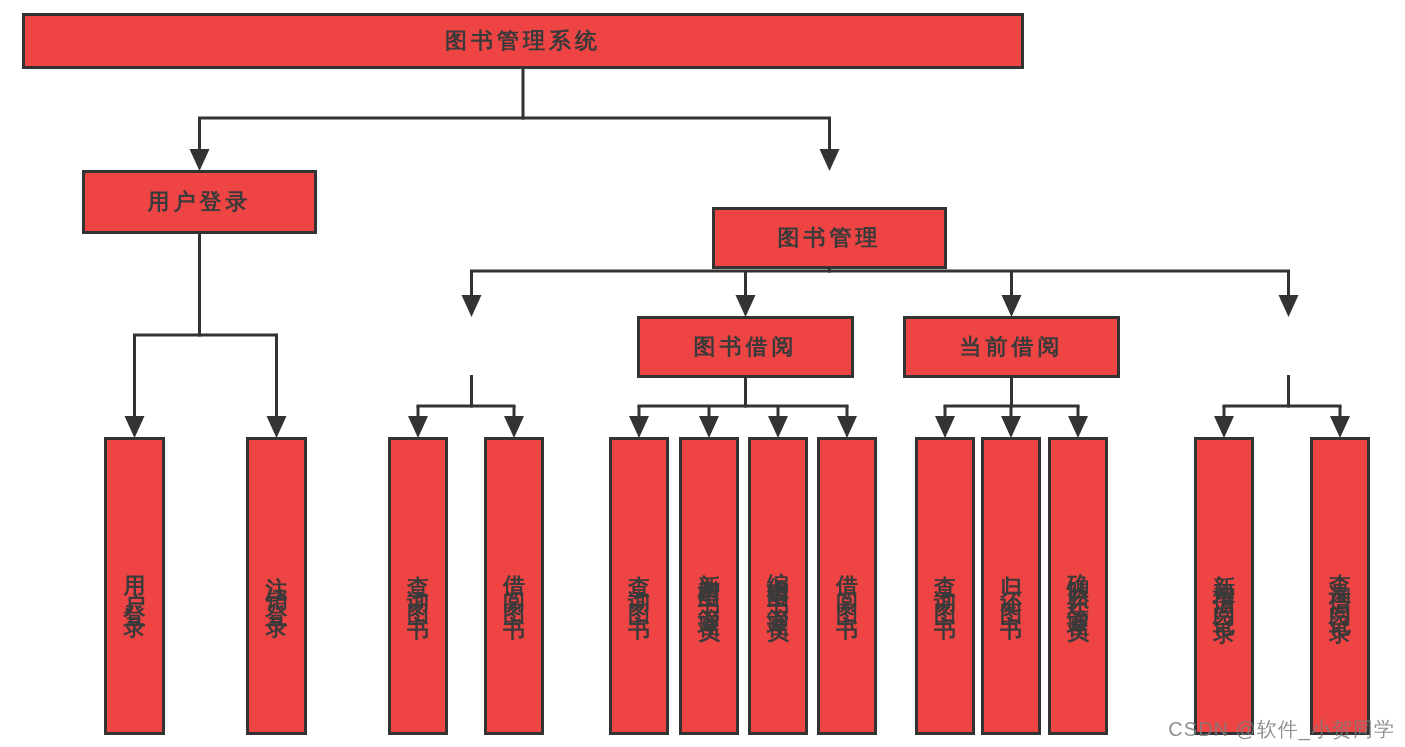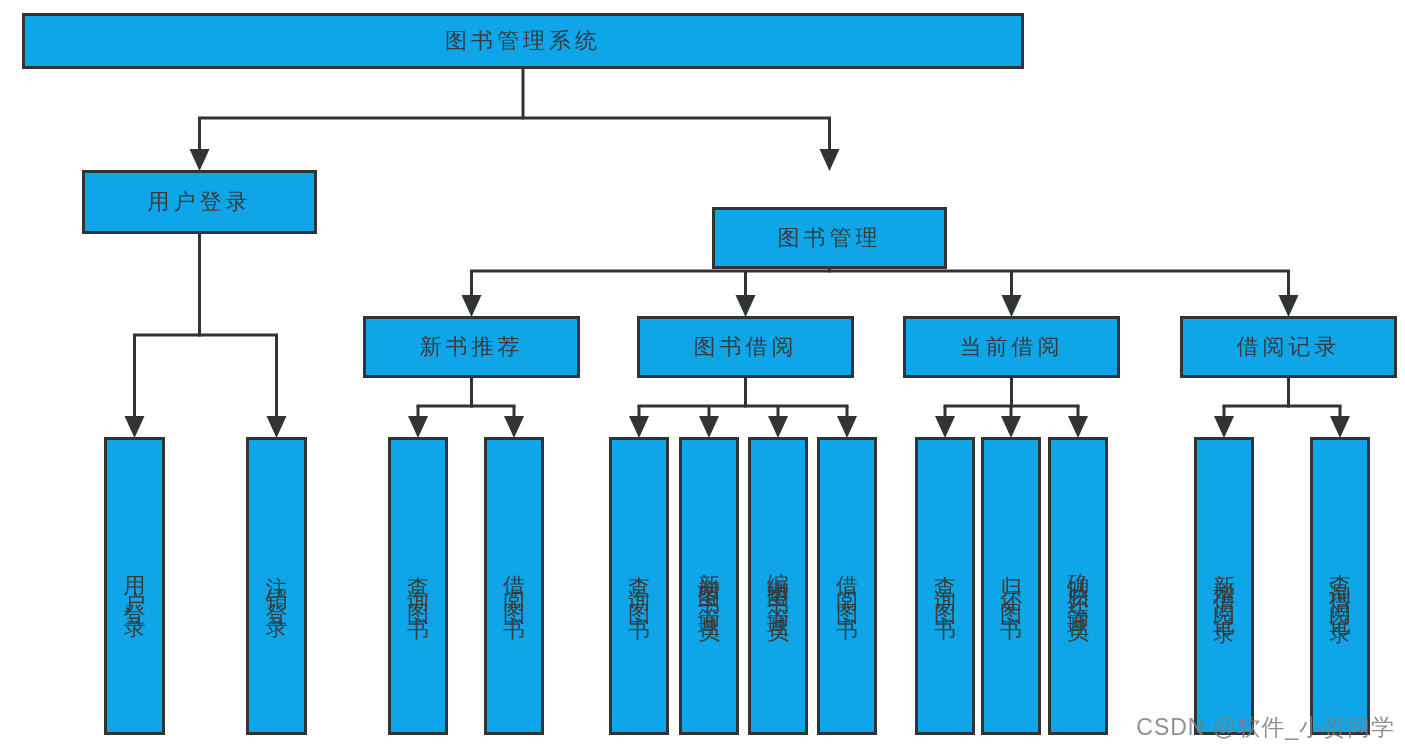--- a/index.html
+++ b/index.html
@@ -12,44 +12,45 @@
     overflow: hidden;
   }
   #connector-layer {
     position: absolute;
     left: 0; top: 0;
     width: 1405px; height: 747px;
   }
   .box {
     position: absolute;
     box-sizing: border-box;
-    background: #0ea5e9;
+    background: #ef4444;
     border: 3px solid #333333;
     display: flex;
     align-items: center;
     justify-content: center;
     color: #3a3a3a;
+    font-weight: bold;
   }
   .hbox .label {
     font-size: 22px;
     letter-spacing: 4px;
     white-space: nowrap;
   }
   .vbox .label {
     writing-mode: vertical-rl;
     text-orientation: mixed;
     font-size: 22px;
     letter-spacing: 14px;
     line-height: 1;
   }
   #watermark {
     position: absolute;
     right: 10px;
     bottom: 4px;
-    font-size: 23px;
+    font-size: 20px;
     letter-spacing: 1px;
     color: rgba(125, 125, 125, 0.85);
     white-space: nowrap;
     z-index: 5;
     text-align: right;
   }
 </style>
 </head>
 <body>
 
@@ -125,31 +126,25 @@
     <span class="label">图书管理系统</span>
   </div>
 
   <div class="box hbox" style="left:82px; top:170px; width:235px; height:64px;">
     <span class="label">用户登录</span>
   </div>
   <div class="box hbox" style="left:712px; top:171px; width:235px; height:62px;margin-top:36px;">
     <span class="label">图书管理</span>
   </div>
 
-  <div class="box hbox" style="left:363px; top:316px; width:217px; height:62px;">
-    <span class="label">新书推荐</span>
-  </div>
   <div class="box hbox" style="left:903px; top:316px; width:217px; height:62px;">
     <span class="label">当前借阅</span>
   </div>
   <div class="box hbox" style="left:637px; top:316px; width:217px; height:62px;">
     <span class="label">图书借阅</span>
-  </div>
-  <div class="box hbox" style="left:1180px; top:316px; width:217px; height:62px;">
-    <span class="label">借阅记录</span>
   </div>
 
   <div class="box vbox" style="left:104px; top:437px; width:61px; height:298px;">
     <span class="label" style="letter-spacing: 14px;">用户登录</span>
   </div>
   <div class="box vbox" style="left:246px; top:437px; width:61px; height:298px;">
     <span class="label" style="letter-spacing: 14px;">注销登录</span>
   </div>
 
   <div class="box vbox" style="left:388px; top:437px; width:60px; height:298px;">

